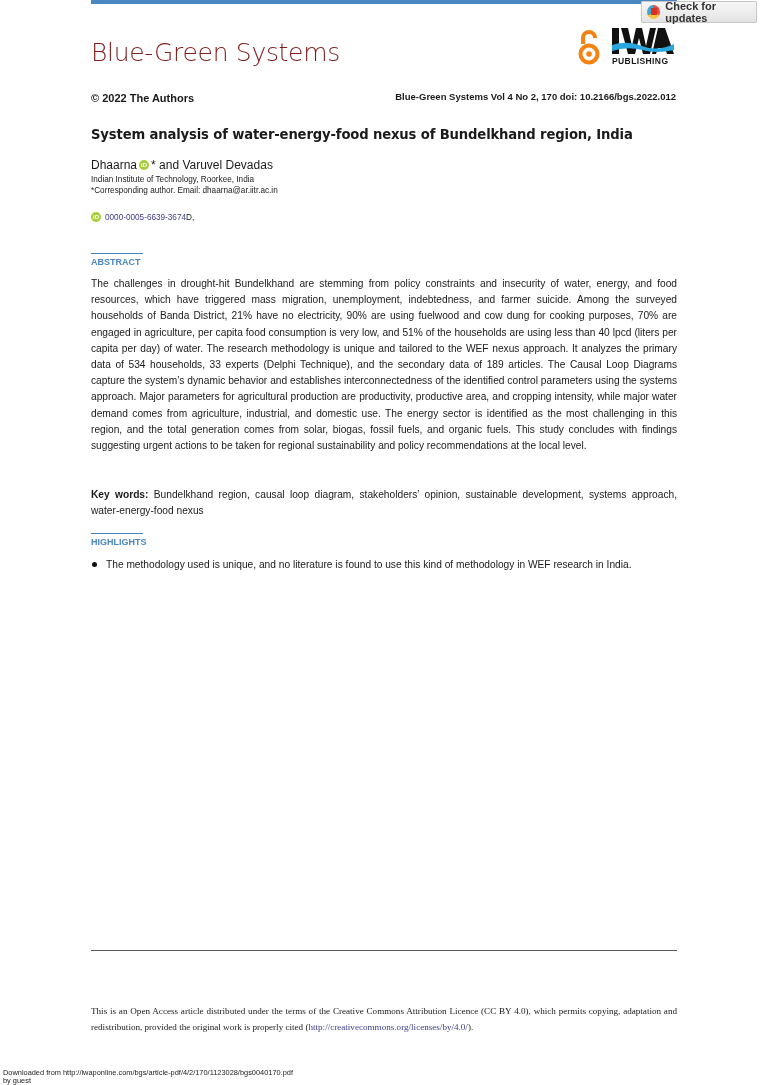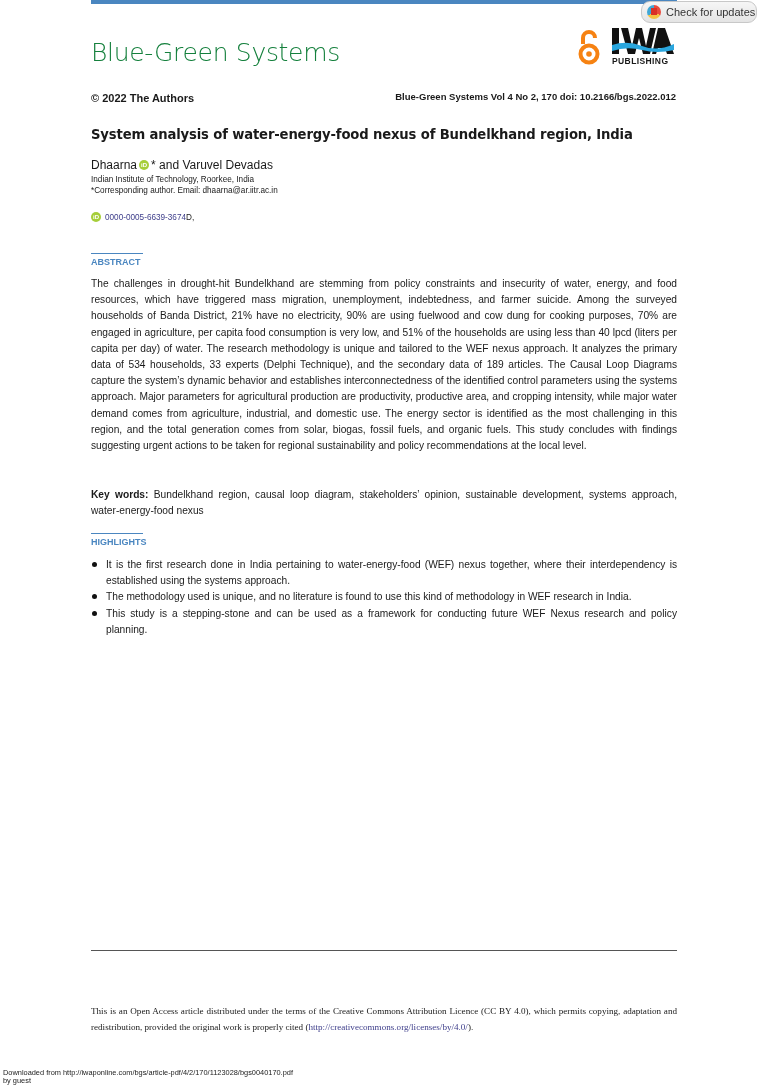--- a/index.html
+++ b/index.html
@@ -1,21 +1,21 @@
 <!DOCTYPE html>
 <html><head>
 <meta charset="utf-8">
 <style>
   html, body { margin:0; padding:0; background:#fff; }
   body { width:768px; height:1085px; position:relative; overflow:hidden; font-family:"DejaVu Sans", sans-serif; color:#1a1a1a; }
   .topbar { position:absolute; left:91px; top:0; width:586px; height:4px; background:#4a86c0; }
-  .cfu { position:absolute; left:641px; top:1px; width:116px; height:22px; border:1px solid #c8c8c8; border-radius:9px; background:linear-gradient(#f6f6f6,#e4e4e4); box-sizing:border-box; display:flex; align-items:center; font-family:"Liberation Sans", sans-serif; font-size:11px; color:#333; }
+  .cfu { position:absolute; left:641px; top:1px; width:116px; height:22px; border:1px solid #c8c8c8; border-radius:1px; background:linear-gradient(#f6f6f6,#e4e4e4); box-sizing:border-box; display:flex; align-items:center; font-family:"Liberation Sans", sans-serif; font-size:11px; color:#333;font-weight:bold; }
   .cfu-icon { width:14px; height:14px; border-radius:50%; margin:0 5px 0 5px; background:conic-gradient(#e94b3c 0 33%, #f5c242 0 66%, #3fa7d6 0); position:relative; }
   .cfu-icon::after { content:""; position:absolute; left:4px; top:3px; width:6px; height:7px; background:#d93025; }
-  .journal { position:absolute; left:91px; top:38px; font-family:"DejaVu Sans", sans-serif; font-size:25px; color:#15803d; font-weight:300; letter-spacing:-0.3px; }
+  .journal { position:absolute; left:91px; top:38px; font-family:"DejaVu Sans", sans-serif; font-size:25px; color:#7f1d1d; font-weight:300; letter-spacing:-0.3px; }
   .oa { position:absolute; left:578px; top:30px; width:22px; height:36px; }
   .iwa { position:absolute; left:612px; top:28px; width:62px; height:40px; }
   .iwa-pub { position:absolute; left:612px; top:56px; font-family:"Liberation Sans", sans-serif; font-weight:bold; font-size:8.5px; letter-spacing:0.4px; color:#1a1a1a; }
   .meta-left { position:absolute; left:91px; top:92px; font-family:"Liberation Sans", sans-serif; font-size:11px; font-weight:bold; }
   .meta-right { position:absolute; right:92px; top:91px; font-family:"Liberation Sans", sans-serif; font-size:9.5px; font-weight:bold; }
   .title { position:absolute; left:91px; top:127px; font-family:"DejaVu Sans", sans-serif; font-weight:bold; font-size:13.2px; letter-spacing:-0.15px; }
   .authors { position:absolute; left:91px; top:158px; font-family:"Liberation Sans", sans-serif; font-size:12px; display:flex; align-items:center; }
   .orcid { display:inline-block; width:10px; height:10px; border-radius:50%; background:#a6ce39; color:#fff; font-size:6px; line-height:10px; text-align:center; font-weight:bold; margin:0 2px; }
   .affil { position:absolute; left:91px; top:175px; font-family:"Liberation Sans", sans-serif; font-size:8.2px; line-height:10.5px; }
   .orcid-line { position:absolute; left:91px; top:212px; font-family:"Liberation Sans", sans-serif; font-size:8.2px; display:flex; align-items:center; }
@@ -86,23 +86,21 @@
 <div class="sec-head" style="top:257px">ABSTRACT</div>
 
 <div class="abstract">The challenges in drought-hit Bundelkhand are stemming from policy constraints and insecurity of water, energy, and food resources, which have triggered mass migration, unemployment, indebtedness, and farmer suicide. Among the surveyed households of Banda District, 21% have no electricity, 90% are using fuelwood and cow dung for cooking purposes, 70% are engaged in agriculture, per capita food consumption is very low, and 51% of the households are using less than 40 lpcd (liters per capita per day) of water. The research methodology is unique and tailored to the WEF nexus approach. It analyzes the primary data of 534 households, 33 experts (Delphi Technique), and the secondary data of 189 articles. The Causal Loop Diagrams capture the system’s dynamic behavior and establishes interconnectedness of the identified control parameters using the systems approach. Major parameters for agricultural production are productivity, productive area, and cropping intensity, while major water demand comes from agriculture, industrial, and domestic use. The energy sector is identified as the most challenging in this region, and the total generation comes from solar, biogas, fossil fuels, and organic fuels. This study concludes with findings suggesting urgent actions to be taken for regional sustainability and policy recommendations at the local level.</div>
 
 <div class="keywords"><b>Key words:</b><span> Bundelkhand region, causal loop diagram, stakeholders’ opinion, sustainable development, systems approach, water-energy-food nexus</span></div>
 
 <div class="rule-short" style="top:533px"></div>
 <div class="sec-head" style="top:537px">HIGHLIGHTS</div>
 
 <ul class="highlights">
-  <li>It is the first research done in India pertaining to water-energy-food (WEF) nexus together, where their interdependency is established using the systems approach.</li>
   <li>The methodology used is unique, and no literature is found to use this kind of methodology in WEF research in India.</li>
-  <li>This study is a stepping-stone and can be used as a framework for conducting future WEF Nexus research and policy planning.</li>
 </ul>
 
 <div class="footer-rule"></div>
 <div class="license"><span>This is an Open Access article distributed under the terms of the Creative Commons Attribution Licence (CC BY 4.0), which permits copying, adaptation and redistribution, provided the original work is properly cited (</span><span class="link">http://creativecommons.org/licenses/by/4.0/</span><span>).</span></div>
 
 <div class="download">
   <div>Downloaded from http://iwaponline.com/bgs/article-pdf/4/2/170/1123028/bgs0040170.pdf</div>
   <div>by guest</div>
 </div>
 

